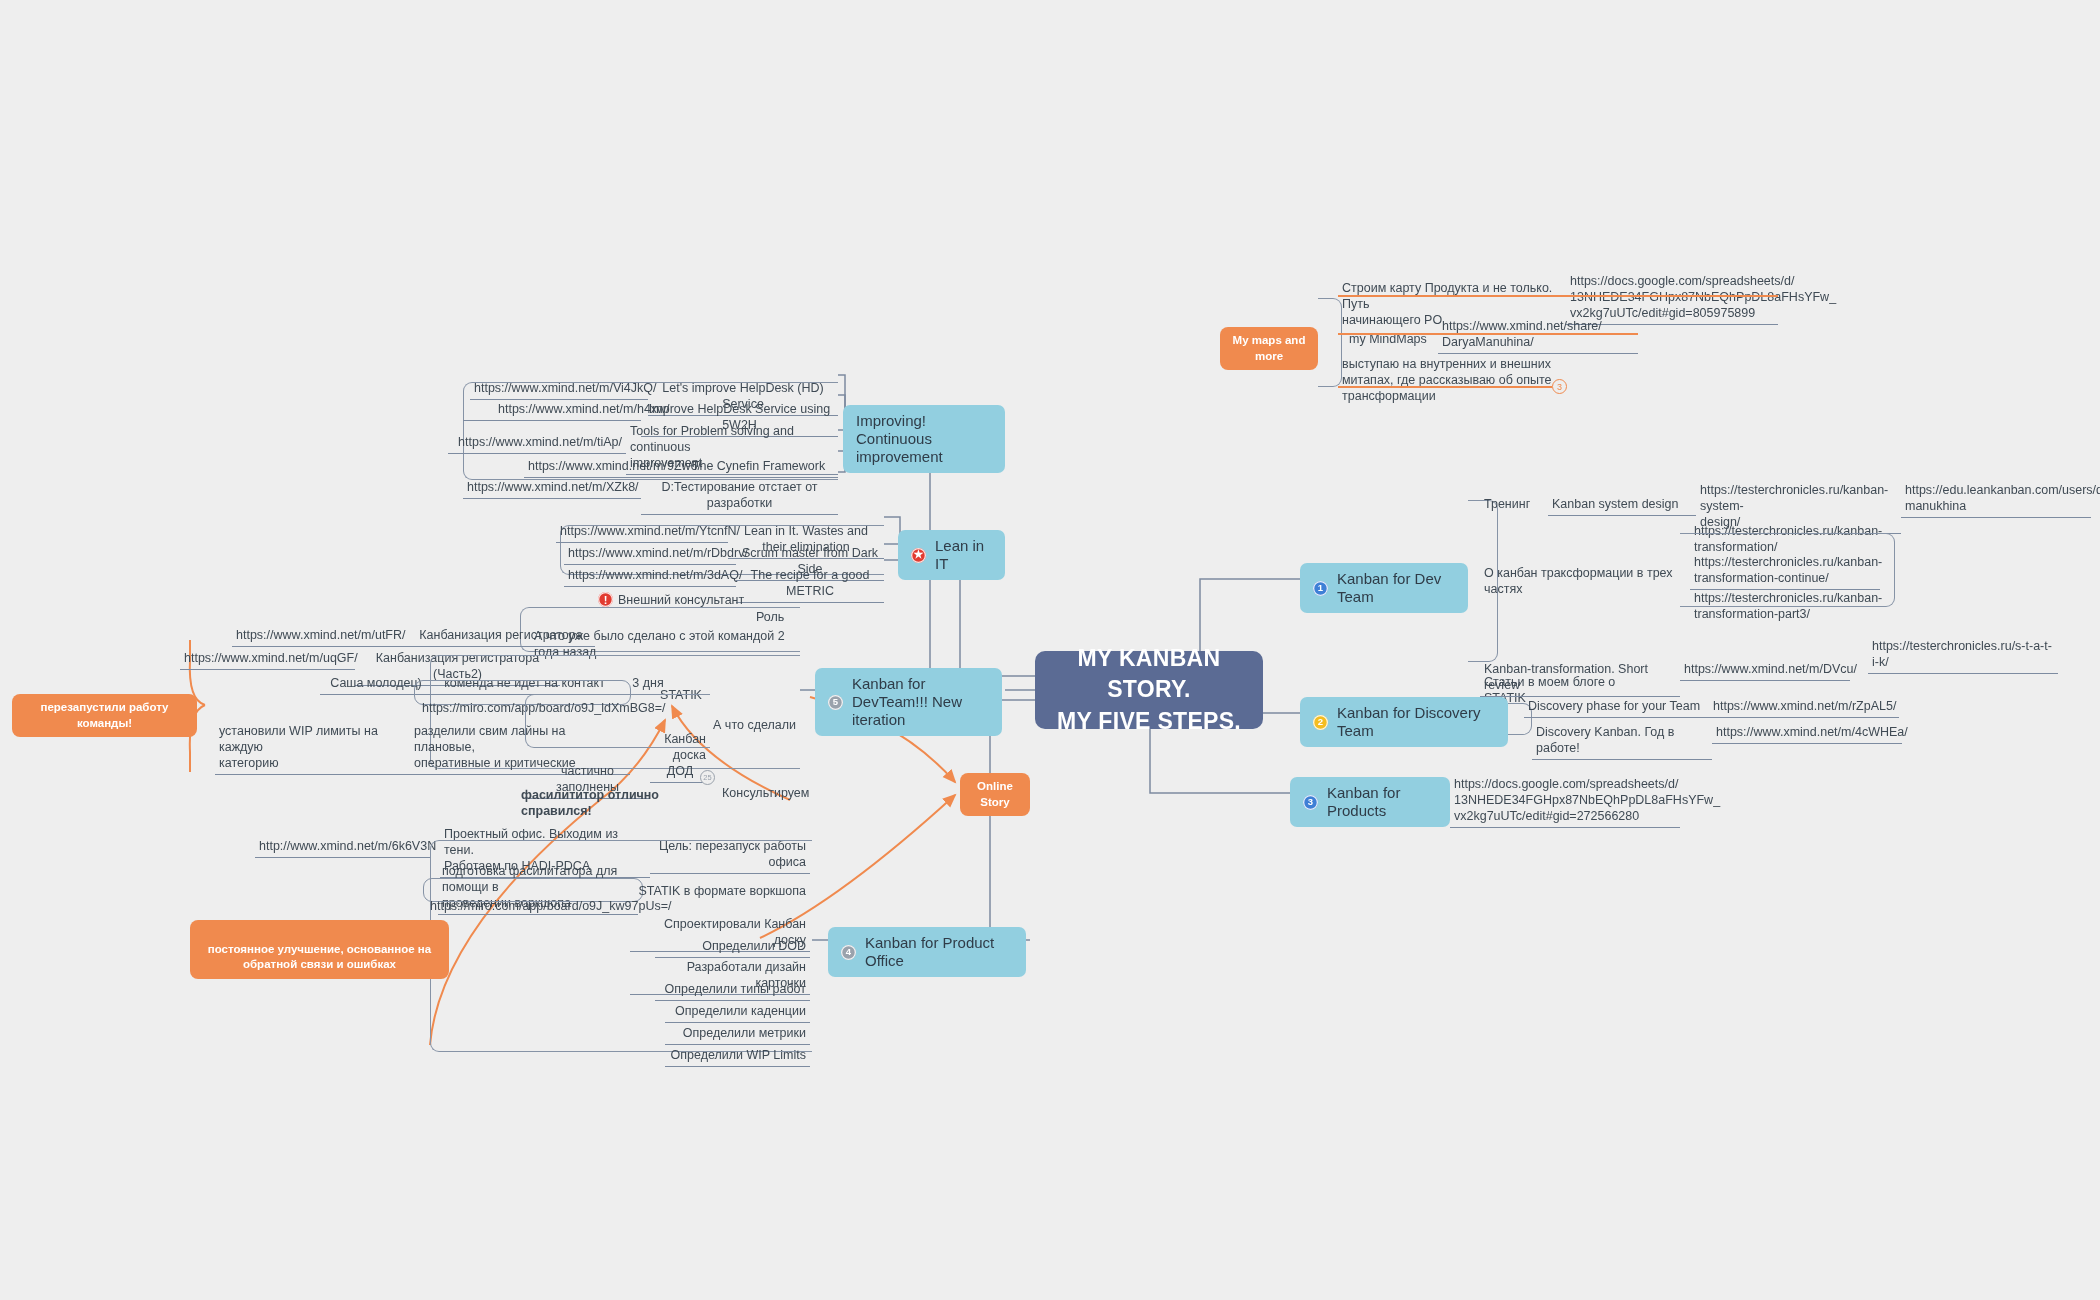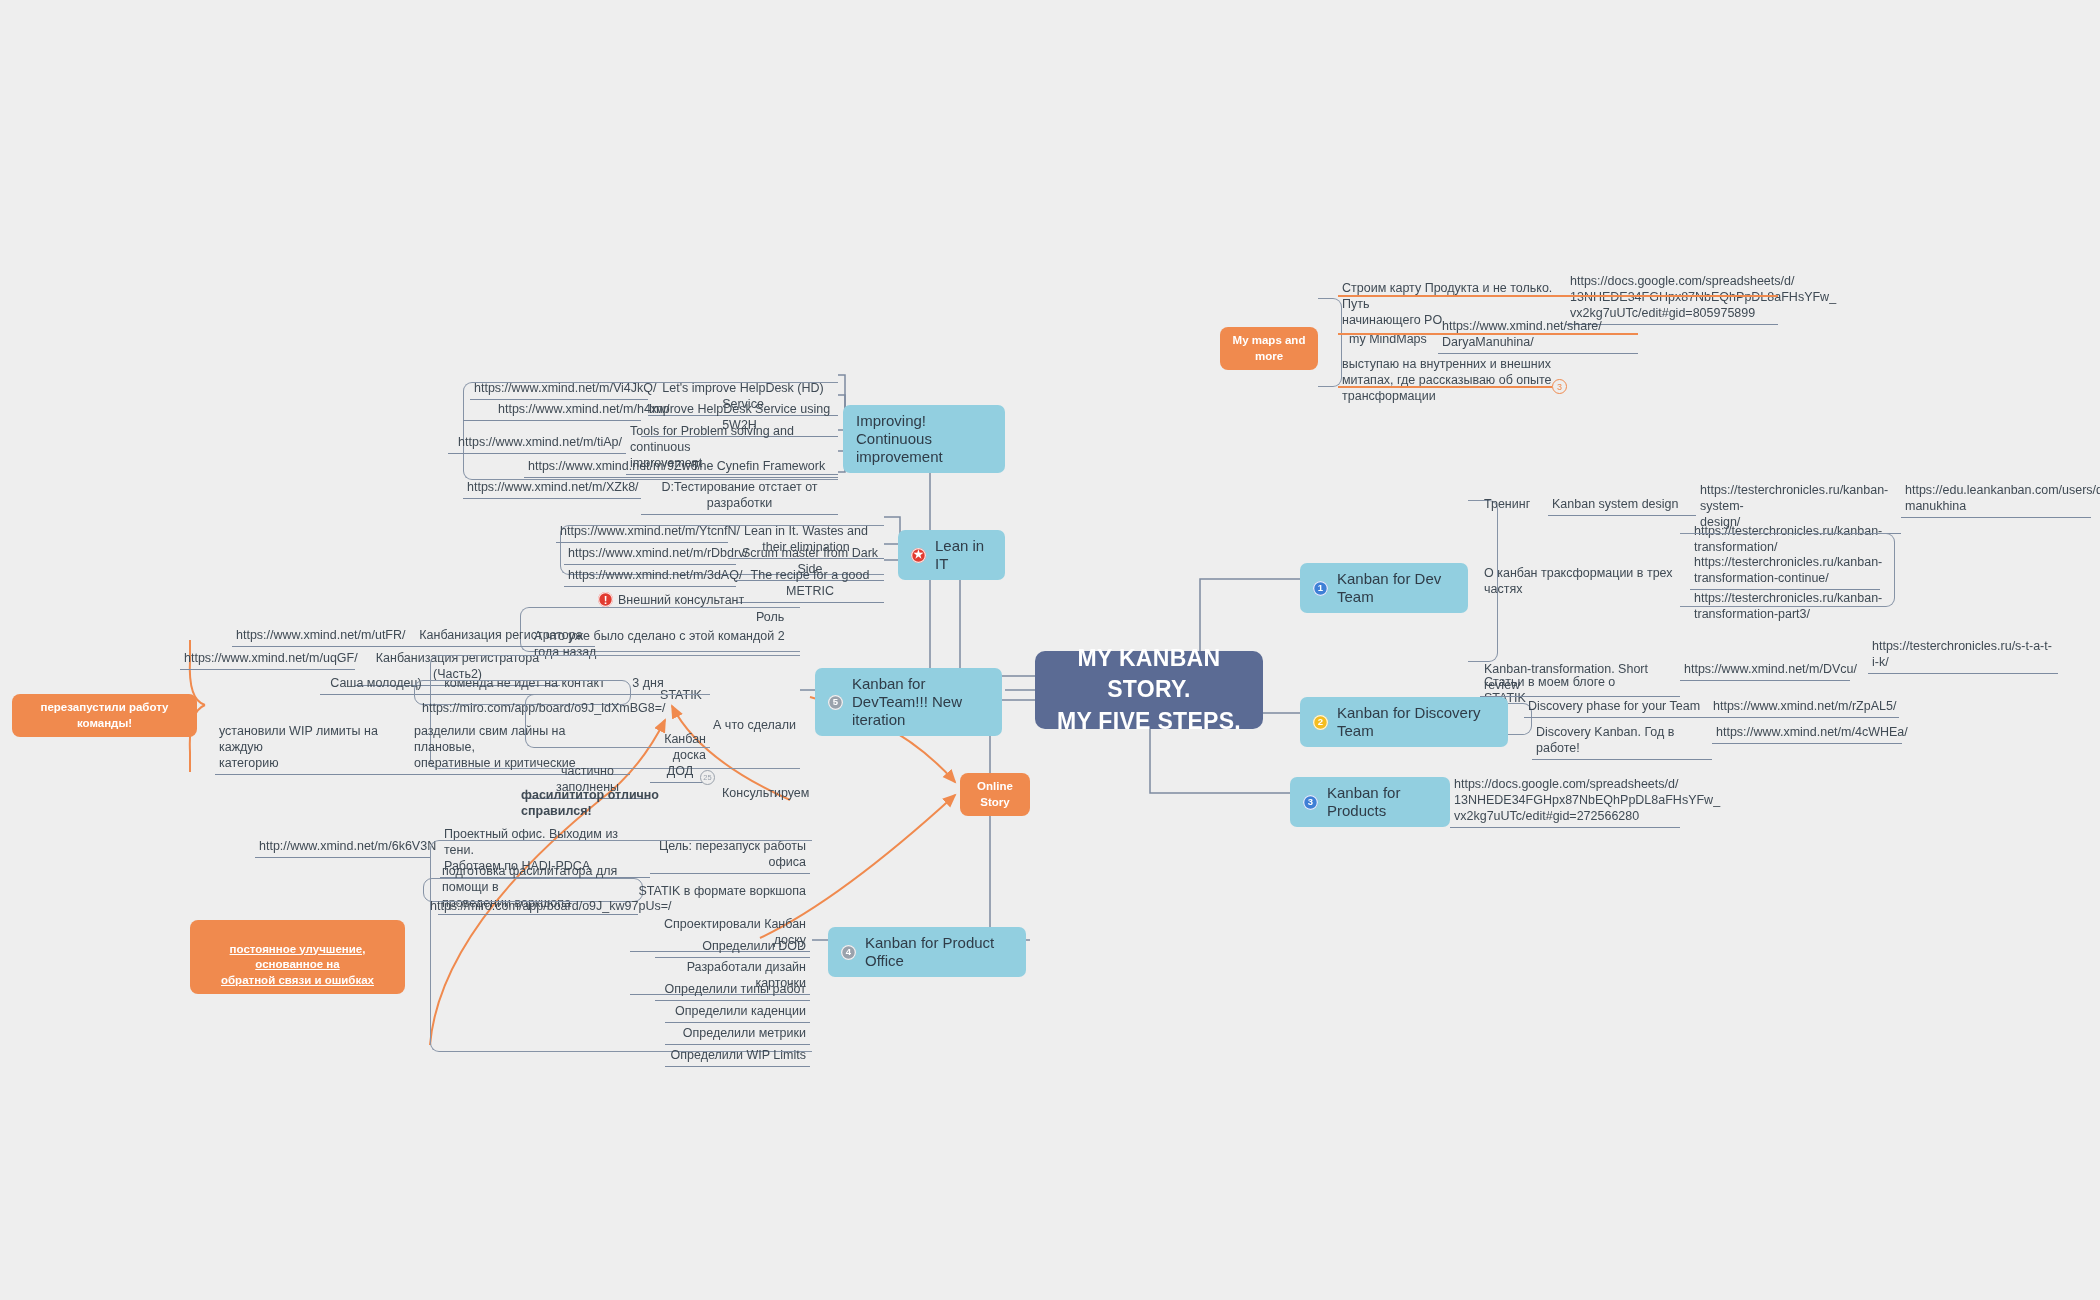--- a/index.html
+++ b/index.html
@@ -499,18 +499,18 @@
   </div>
 
   <div class="callout" style="left:960px; top:773px; width:70px;">
     <span>Online Story</span>
   </div>
 
   <div class="callout" style="left:12px; top:694px; width:185px;">
     <span>перезапустили работу команды!</span>
   </div>
 
-  <div class="callout" style="left:190px; top:920px; width:215px; white-space:pre-line;text-decoration:underline;">
+  <div class="callout" style="left:190px; top:920px; width:259px; white-space:pre-line;">
     <span>постоянное улучшение, основанное на
 обратной связи и ошибках</span>
   </div>
 
 </div>
 
 </body></html>

